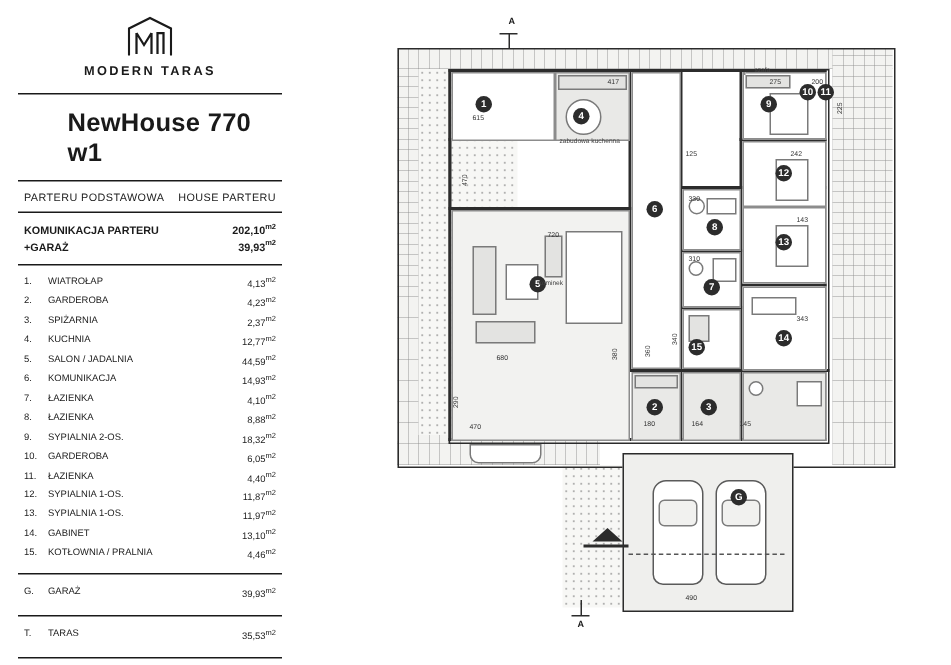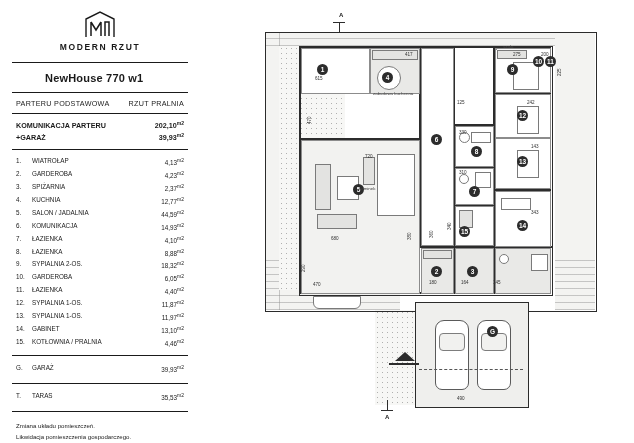--- a/index.html
+++ b/index.html
@@ -45,21 +45,21 @@
     font-weight: bold;
     margin-top: 2px;
     color: #1a1a1a;
   }
 
   #title-block {
     border-bottom: 1px solid #1a1a1a;
     padding: 9px 0 8px 4px;
   }
   #project-title {
-    font-size: 11px;
+    font-size: 17px;
     font-weight: bold;
     letter-spacing: .2px;
     padding-left: 29px;
   }
 
   #version-row {
     display: flex;
     justify-content: space-between;
     border-bottom: 1px solid #1a1a1a;
     padding: 6px 4px 5px 4px;
@@ -227,30 +227,30 @@
 <div id="legend-panel">
 
   <div id="logo-block">
     <div id="logo-mark">
       <svg width="34" height="30" viewBox="0 0 34 30">
         <path d="M3 27 L3 9 L17 2 L31 9 L31 27" fill="none" stroke="#1a1a1a" stroke-width="1.4"></path>
         <path d="M8 26 L8 12 M8 12 L13 20 L18 12 M18 12 L18 26" fill="none" stroke="#1a1a1a" stroke-width="1.5"></path>
         <path d="M22 26 L22 12 L26 12 L26 26" fill="none" stroke="#1a1a1a" stroke-width="1.5"></path>
       </svg>
     </div>
-    <div id="logo-text">MODERN RZUT</div>
+    <div id="logo-text">MODERN TARAS</div>
   </div>
 
   <div id="title-block">
     <div id="project-title">NewHouse 770 w1</div>
   </div>
 
   <div id="version-row">
     <span>PARTERU PODSTAWOWA</span>
-    <span>RZUT PRALNIA</span>
+    <span>HOUSE PARTERU</span>
   </div>
 
   <div id="area-block">
     <div class="area-row">
       <span>KOMUNIKACJA PARTERU</span>
       <span class="val"><span>202,10</span><span class="sup">m2</span></span>
     </div>
     <div class="area-row">
       <span>+GARAŻ</span>
       <span class="val"><span>39,93</span><span class="sup">m2</span></span>

